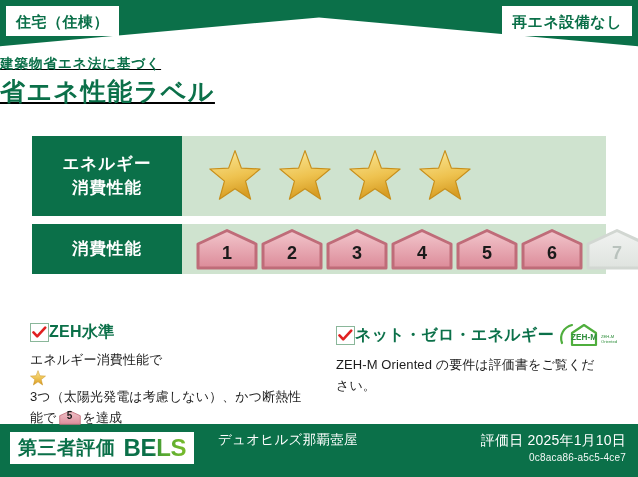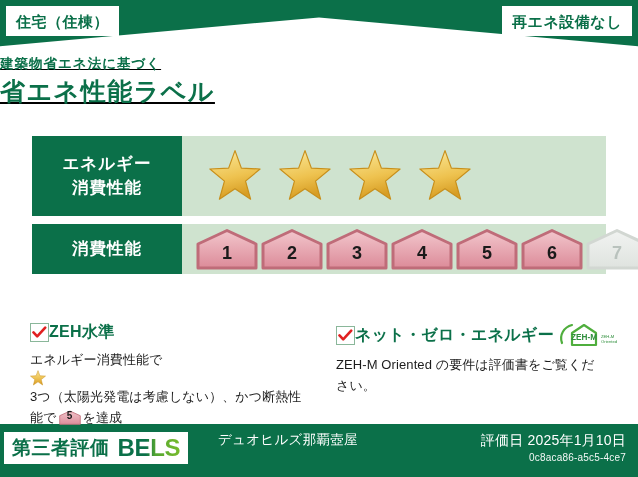--- a/index.html
+++ b/index.html
@@ -210,21 +210,21 @@
 
   
   .footer {
     position: absolute;
     left: 0; bottom: 0;
     width: 638px; height: 53px;
     z-index: 5;
   }
   .bels-chip {
     position: absolute;
-    left: 4px; top: 8px;
+    left: 10px; top: 8px;
     height: 32px;
     background: #ffffff;
     display: flex;
     align-items: center;
     padding: 0 8px;
     gap: 8px;
   }
   .bels-jp {
     color: #0b7049;
     font-size: 19px;

